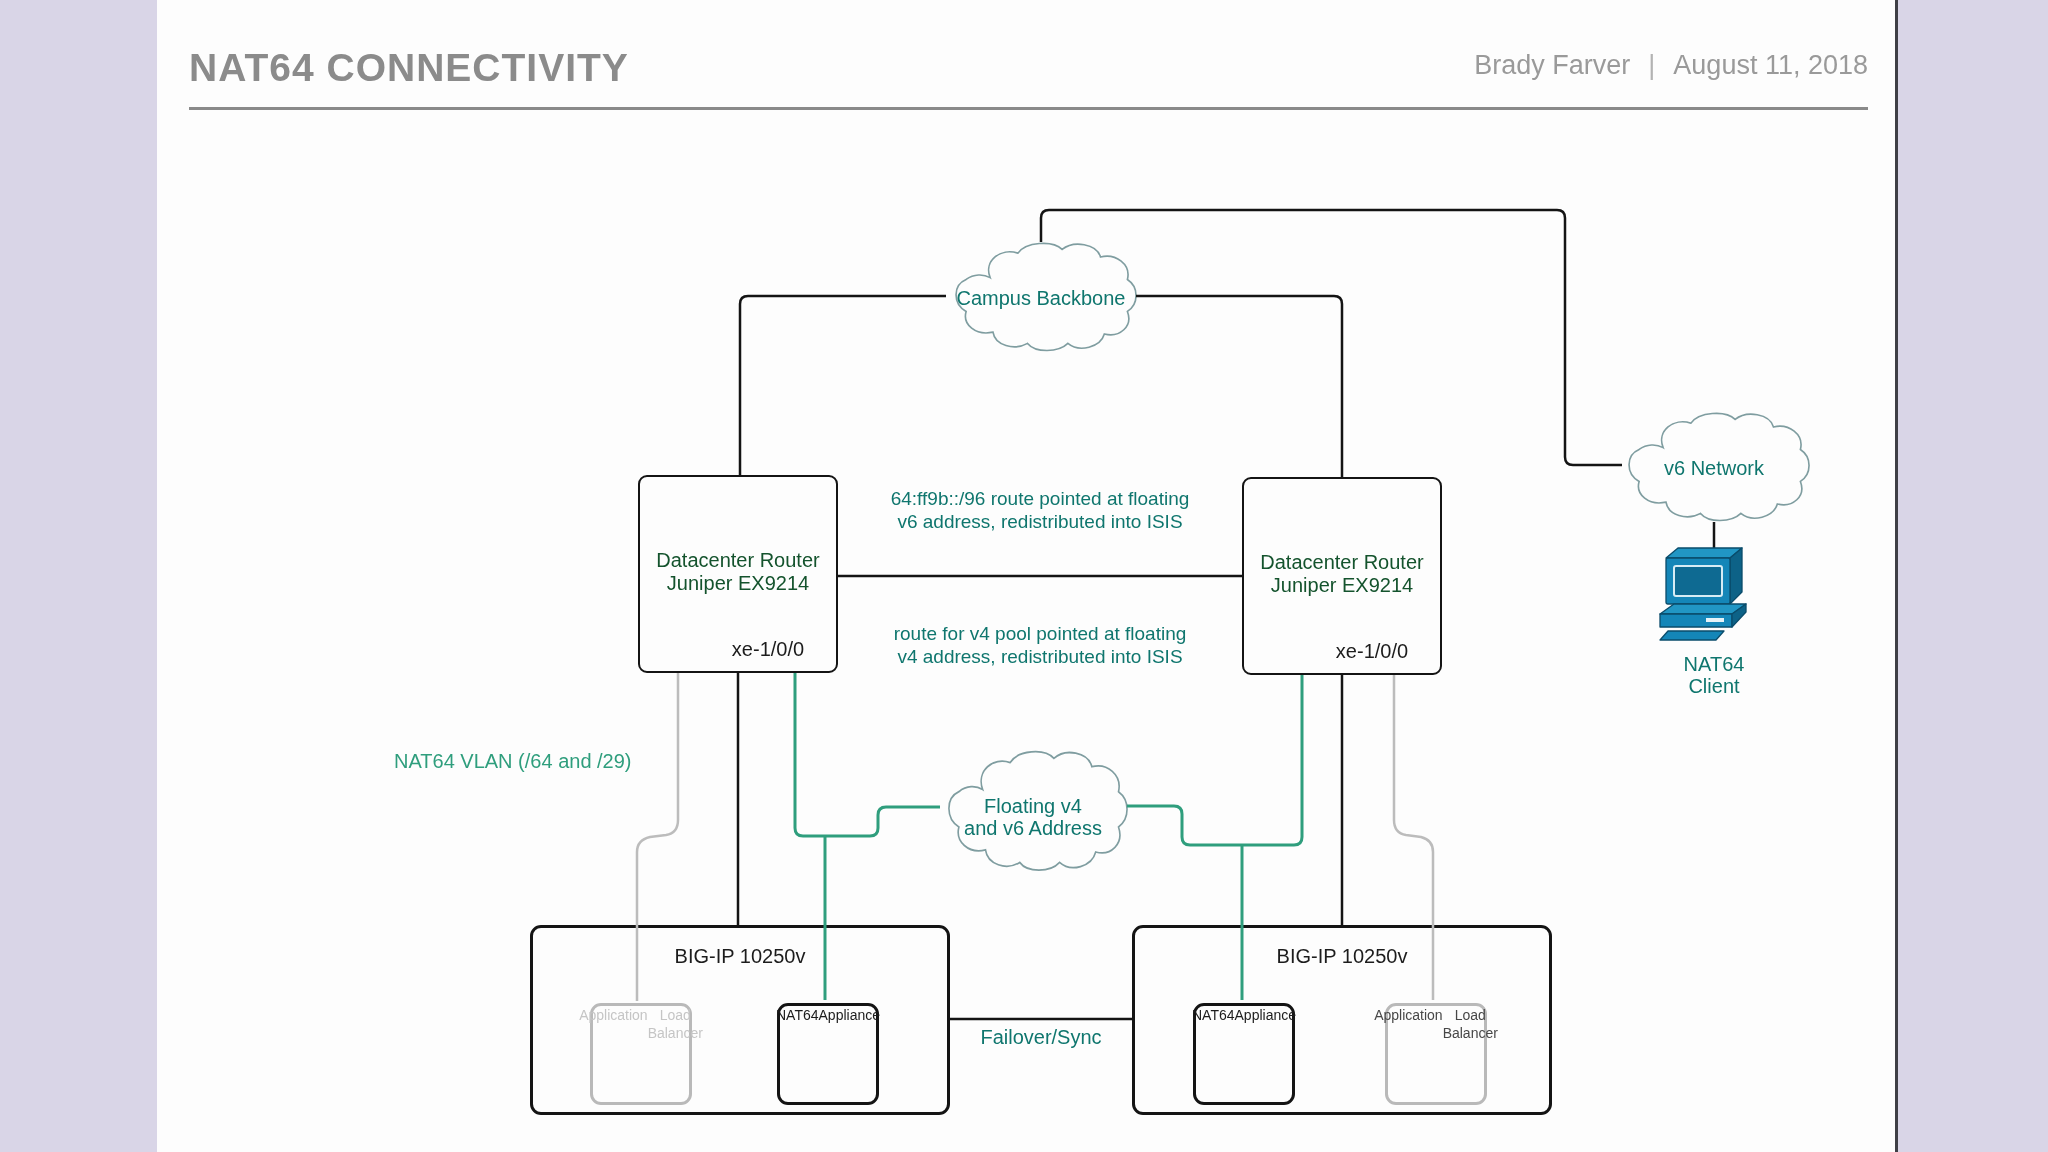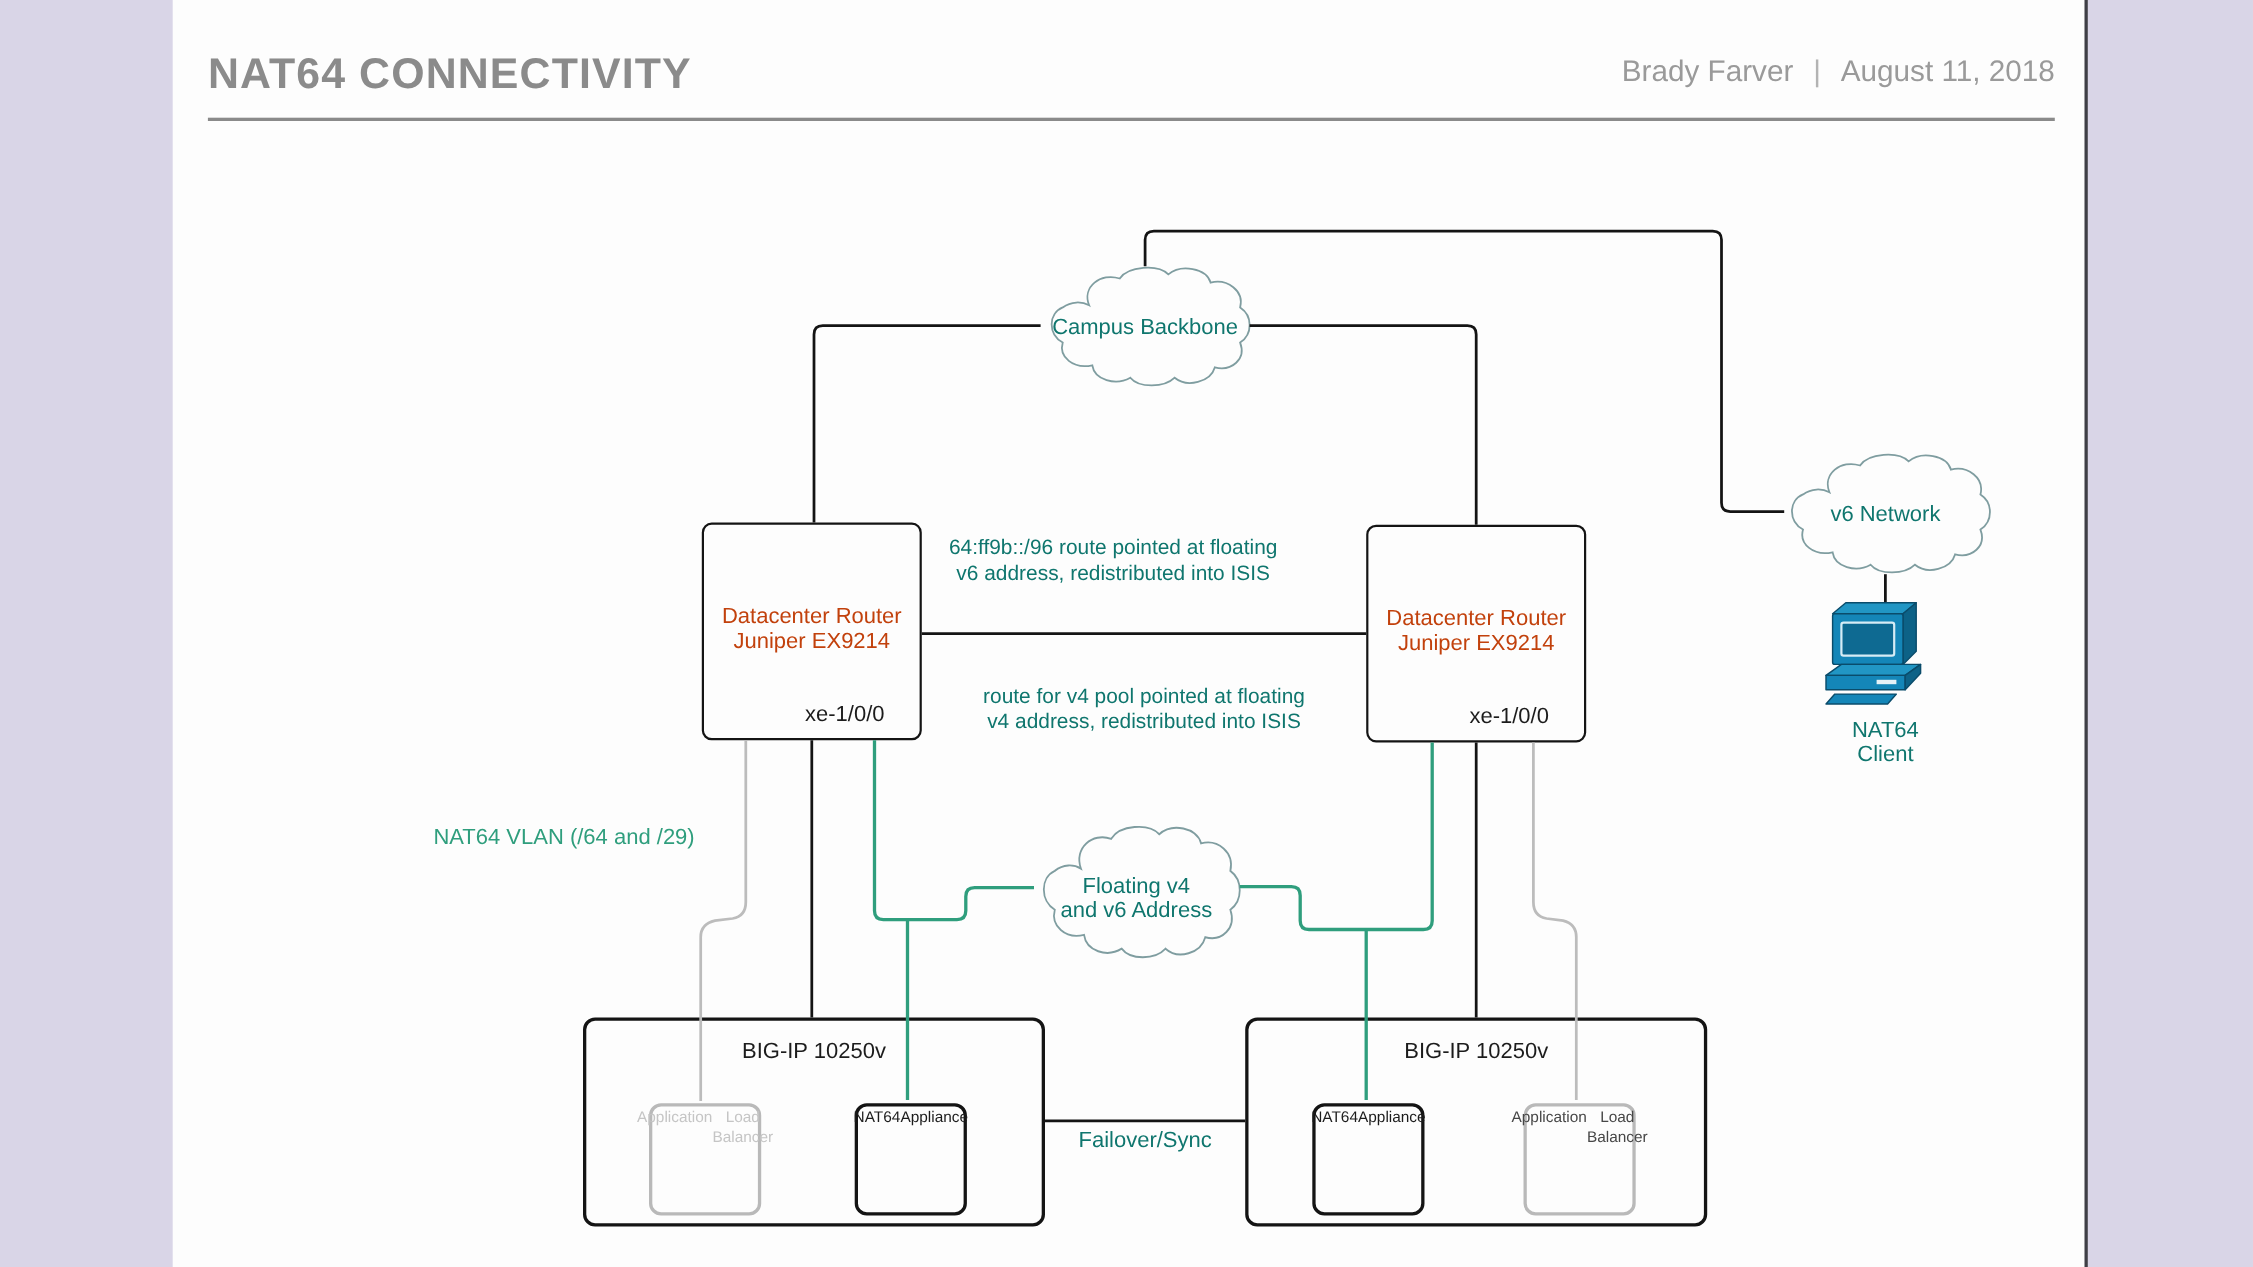--- a/index.html
+++ b/index.html
@@ -14,21 +14,21 @@
   .doc-title { position:absolute; left:189px; top:46px; font-size:39px; font-weight:bold;
                color:#8b8b8b; letter-spacing:1px; z-index:4; }
   .byline { position:absolute; top:50px; right:180px; display:flex; gap:18px; align-items:flex-end;
             font-size:27px; color:#9a9a9a; z-index:4; }
   .byline .sep { color:#b3b3b3; }
   .rule { position:absolute; left:189px; top:107px; width:1679px; height:3px; background:#8a8a8a; z-index:4; }
 
   .box { position:absolute; box-sizing:border-box; z-index:3; }
   .router { width:200px; height:198px; border:2.5px solid #141414; border-radius:9px; }
   .router-name { position:absolute; top:72px; width:100%; text-align:center;
-                 font-size:20px; line-height:23px; color:#c2410c; }
+                 font-size:20px; line-height:23px; color:#14532d; }
   .router-port { position:absolute; top:161px; width:100%; text-align:center;
                  font-size:20px; color:#1c1c1c;padding-left:30px; }
   .bigip { width:420px; height:190px; border:3px solid #141414; border-radius:11px; }
   .bigip-title { position:absolute; top:17px; width:100%; text-align:center; font-size:20px; color:#1c1c1c; }
   .inner-box { position:absolute; top:75px; width:102px; height:102px; border-radius:11px;
                display:flex; flex-direction:row; justify-content:center;
                text-align:center; font-size:14px; line-height:18px; box-sizing:border-box; }
   .inner-box span { display:block; }
   .alb-border { border:3px solid #b9b9b9; }
   .nat64-border { border:3px solid #141414; color:#1c1c1c; }
@@ -105,21 +105,21 @@
     </div>
   </div>
 
   <div class="lbl" style="left:941px; top:287px; width:200px;">Campus Backbone</div>
   <div class="lbl" style="left:1614px; top:457px; width:200px;">v6 Network</div>
   <div class="lbl two-line" style="left:933px; top:795px; width:200px;">
     <span>Floating v4</span>
     <span>and v6 Address</span>
   </div>
 
-  <div class="lbl anno" style="left:794px; top:487px; width:436px;">
+  <div class="lbl anno" style="left:822px; top:487px; width:436px;">
     <span>64:ff9b::/96 route pointed at floating</span>
     <span>v6 address, redistributed into ISIS</span>
   </div>
   <div class="lbl anno" style="left:822px; top:622px; width:436px;">
     <span>route for v4 pool pointed at floating</span>
     <span>v4 address, redistributed into ISIS</span>
   </div>
   <div class="lbl vlan-lbl" style="left:394px; top:750px;">NAT64 VLAN (/64 and /29)</div>
   <div class="lbl" style="left:941px; top:1026px; width:200px;">Failover/Sync</div>
   <div class="lbl two-line" style="left:1614px; top:653px; width:200px;">

